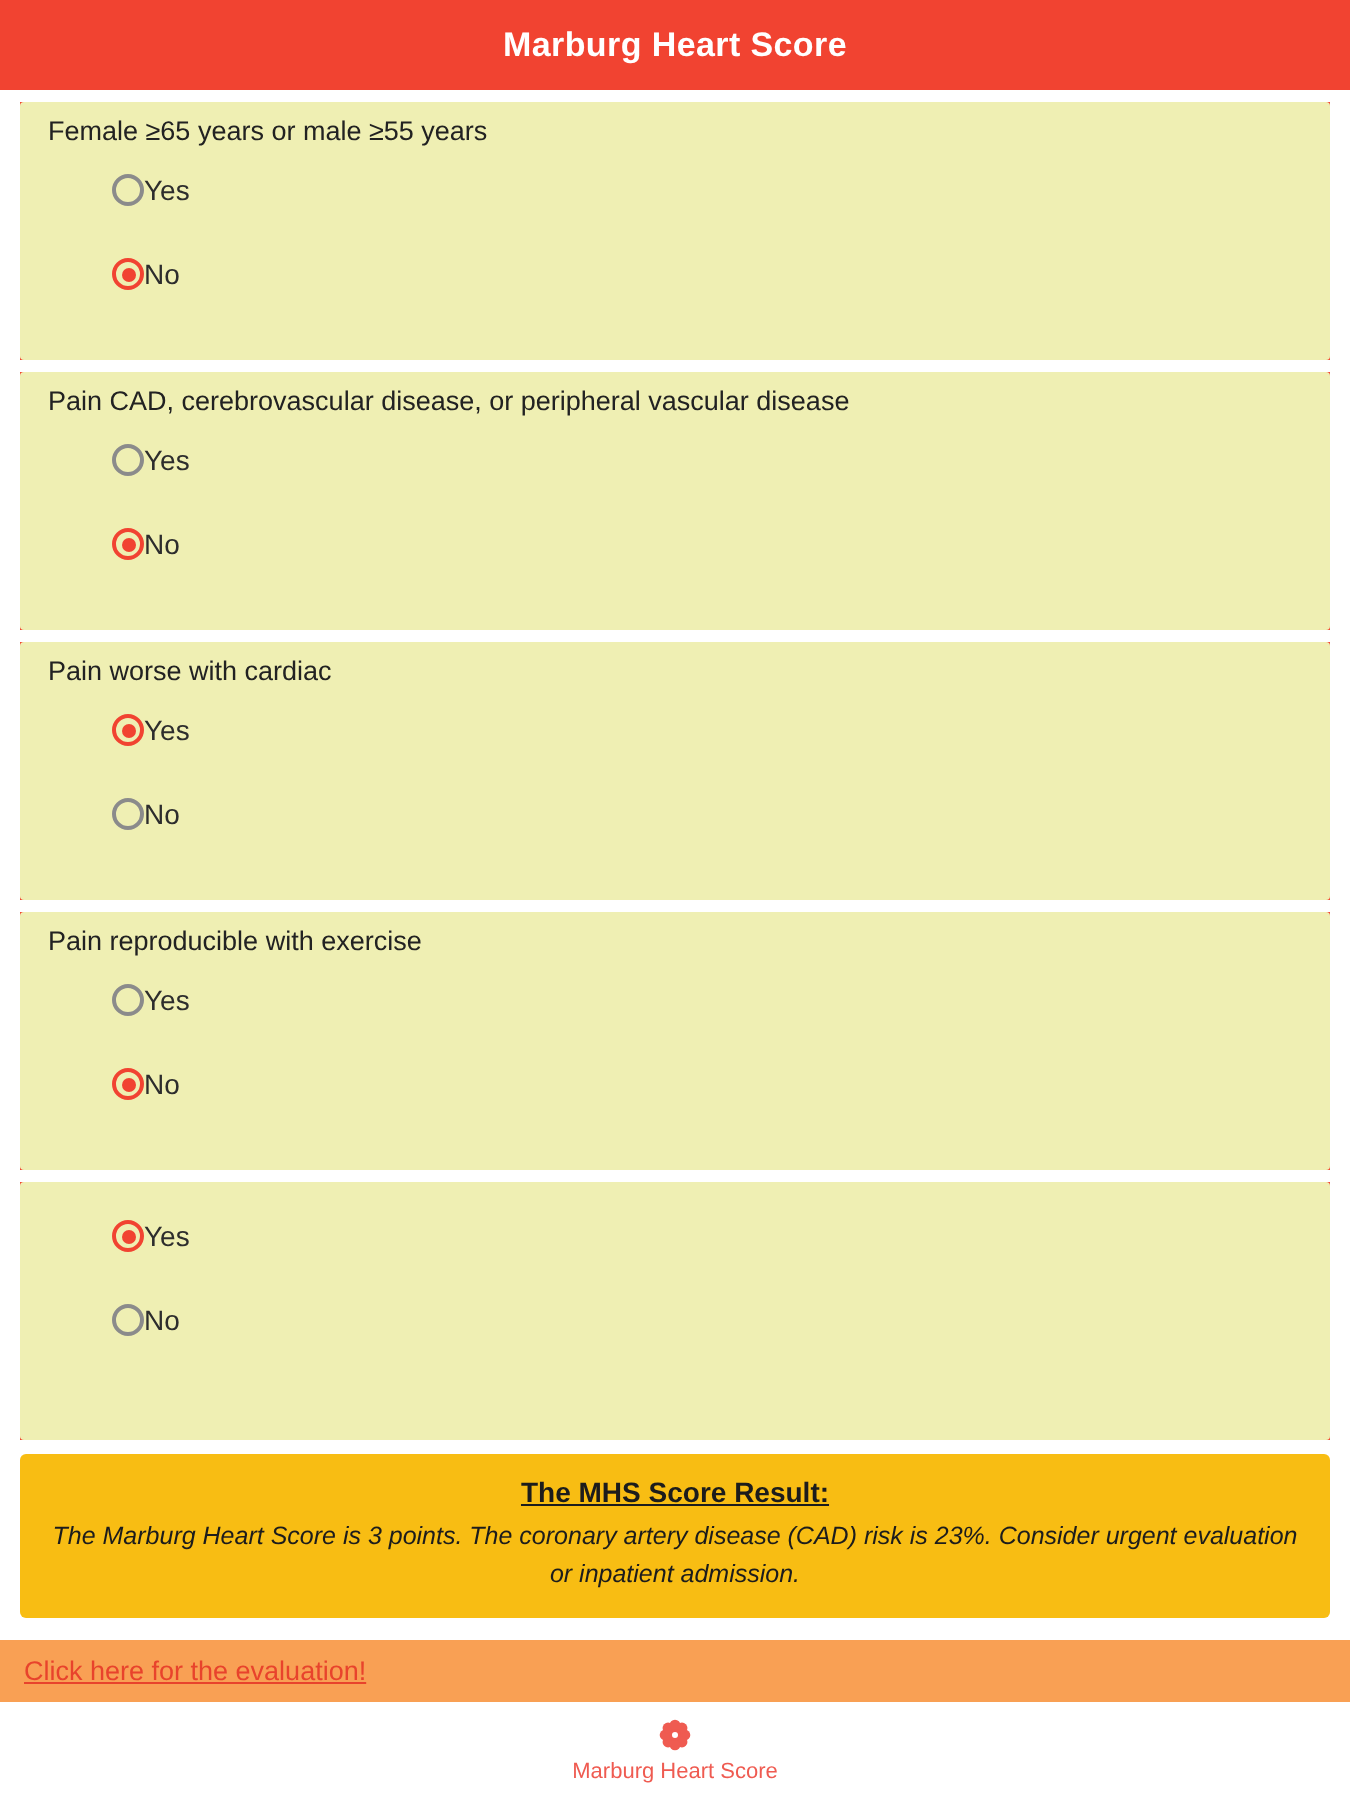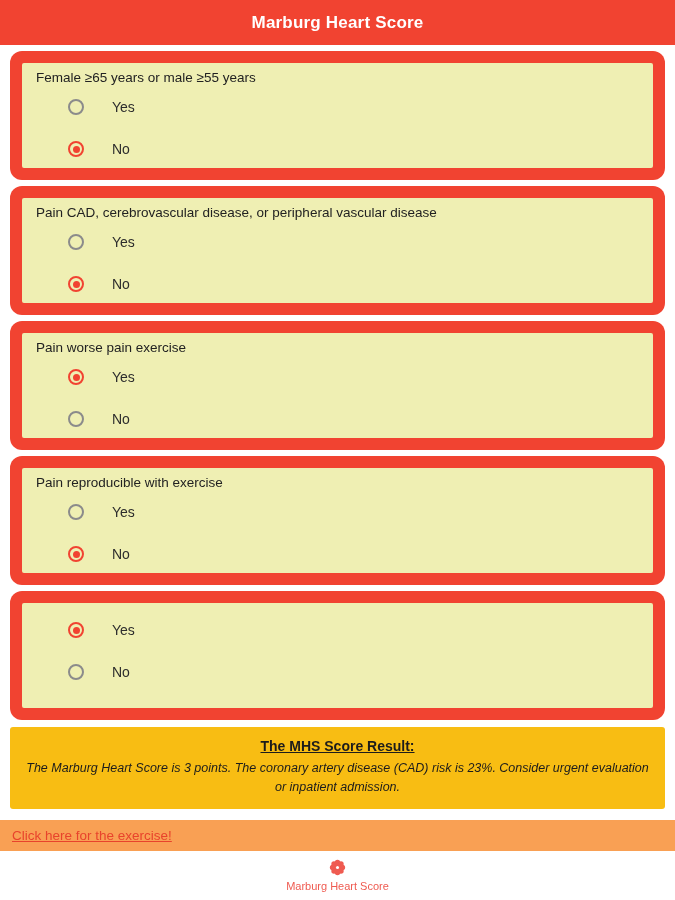--- a/index.html
+++ b/index.html
@@ -27,22 +27,21 @@
     display:flex;align-items:center;justify-content:center;
   }
   .app-header .title{
     color:#ffffff;font-weight:bold;font-size:17px;letter-spacing:.2px;
   }
   
   .questions{margin-top:6px;}
   .question-card{
     margin:0 10px 6px 10px;
     background:var(--red);
-    border-radius:12px;
-    padding:12px;
+    border-radius:0;
     height:129px;
   }
   .question-inner{
     background:var(--question-bg);
     border-radius:2px;
     height:100%;
     padding:6px 14px 0 14px;
   }
   .question-text{
     font-size:13.5px;
@@ -64,21 +63,20 @@
     background:transparent;
   }
   .radio.selected{border-color:var(--red);}
   .radio.selected::after{
     content:"";
     position:absolute;inset:2.5px;
     background:var(--red);
     border-radius:50%;
   }
   .option-label{
-    margin-left:28px;
     font-size:14px;
     color:#2d2d2d;
   }
   
   .result-box{
     margin:7px 10px 0 10px;
     background:var(--result-bg);
     border-radius:3px;
     padding:11px 14px 12px 14px;
     text-align:center;
@@ -158,21 +156,21 @@
       </div>
       <div class="option-row">
         <span class="radio selected"></span>
         <span class="option-label">No</span>
       </div>
     </div>
   </section>
 
   <section class="question-card">
     <div class="question-inner">
-      <div class="question-text">Pain worse pain exercise</div>
+      <div class="question-text">Pain worse with cardiac</div>
       <div class="option-row">
         <span class="radio selected"></span>
         <span class="option-label">Yes</span>
       </div>
       <div class="option-row">
         <span class="radio"></span>
         <span class="option-label">No</span>
       </div>
     </div>
   </section>
@@ -204,21 +202,21 @@
     </div>
   </section>
 </main>
 
 <section class="result-box">
   <div class="result-title">The MHS Score Result:</div>
   <div class="result-body">The Marburg Heart Score is 3 points. The coronary artery disease (CAD) risk is 23%. Consider urgent evaluation or inpatient admission.</div>
 </section>
 
 <section class="reference-bar">
-  <a class="reference-link">Click here for the exercise!</a>
+  <a class="reference-link">Click here for the evaluation!</a>
 </section>
 
 <nav class="tab-bar">
   <div class="tab active">
     <span class="tab-icon">
       <svg width="17" height="17" viewBox="0 0 18 18">
         <g fill="currentColor">
           <circle cx="14.2" cy="9" r="2.9"></circle>
           <circle cx="12.68" cy="12.68" r="2.9"></circle>
           <circle cx="9" cy="14.2" r="2.9"></circle>

